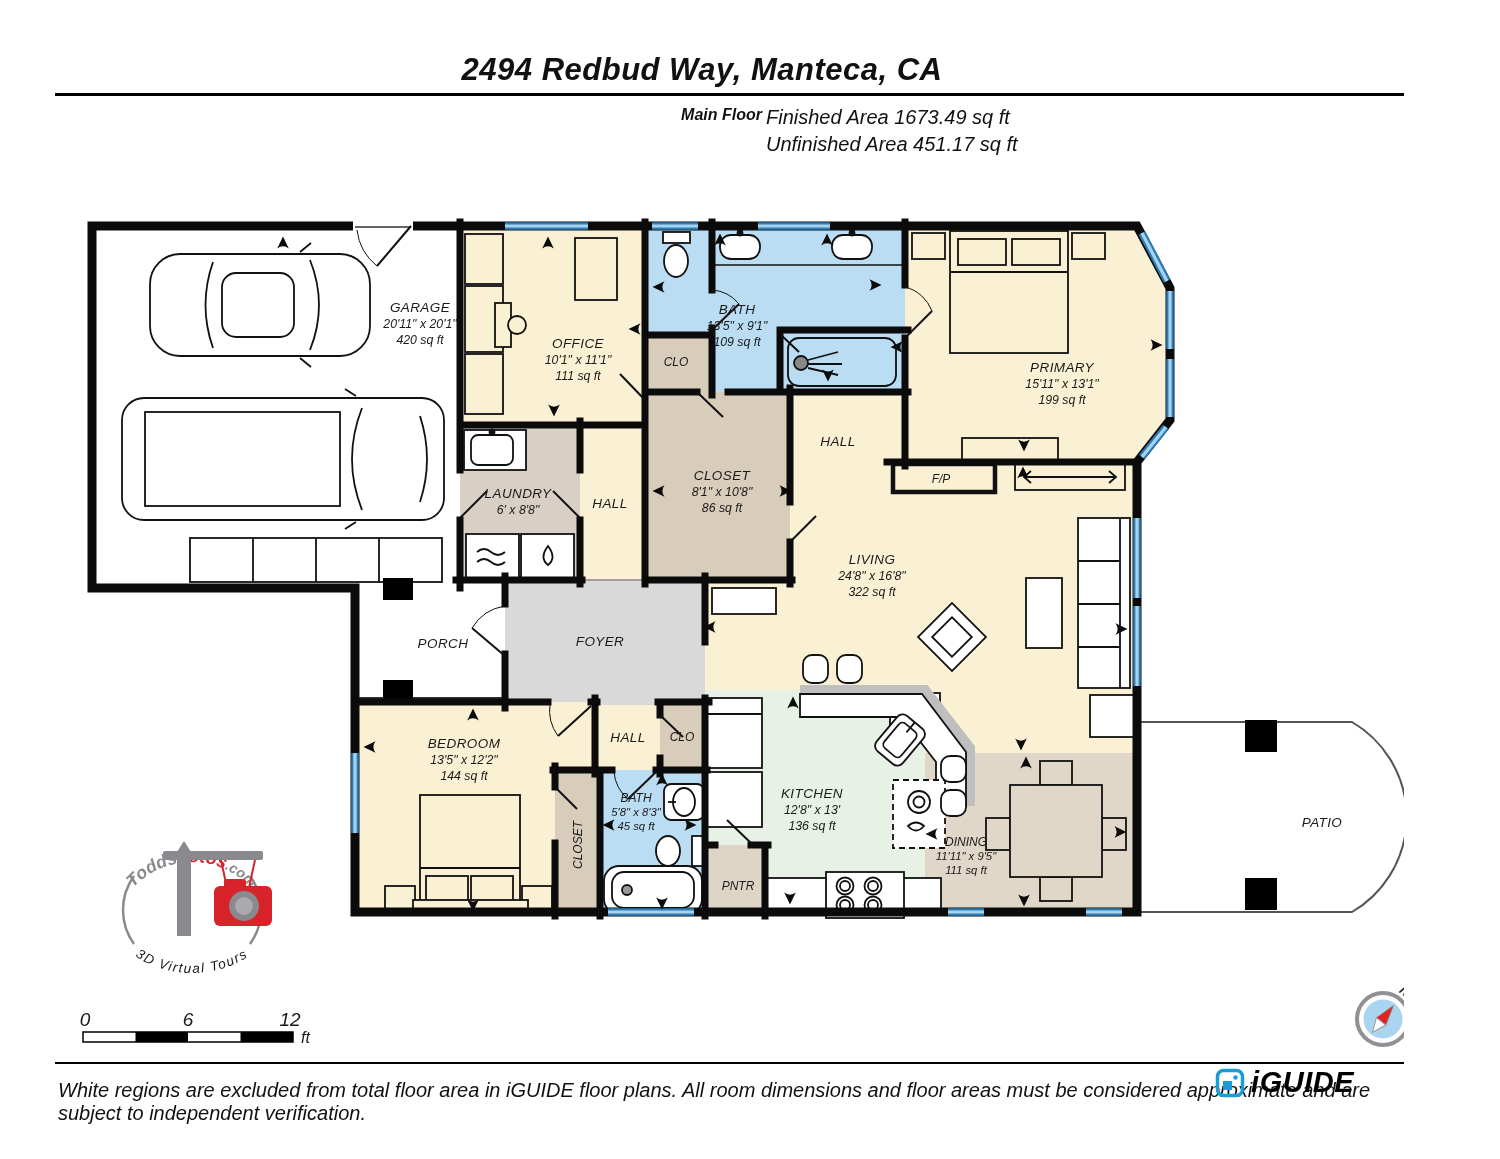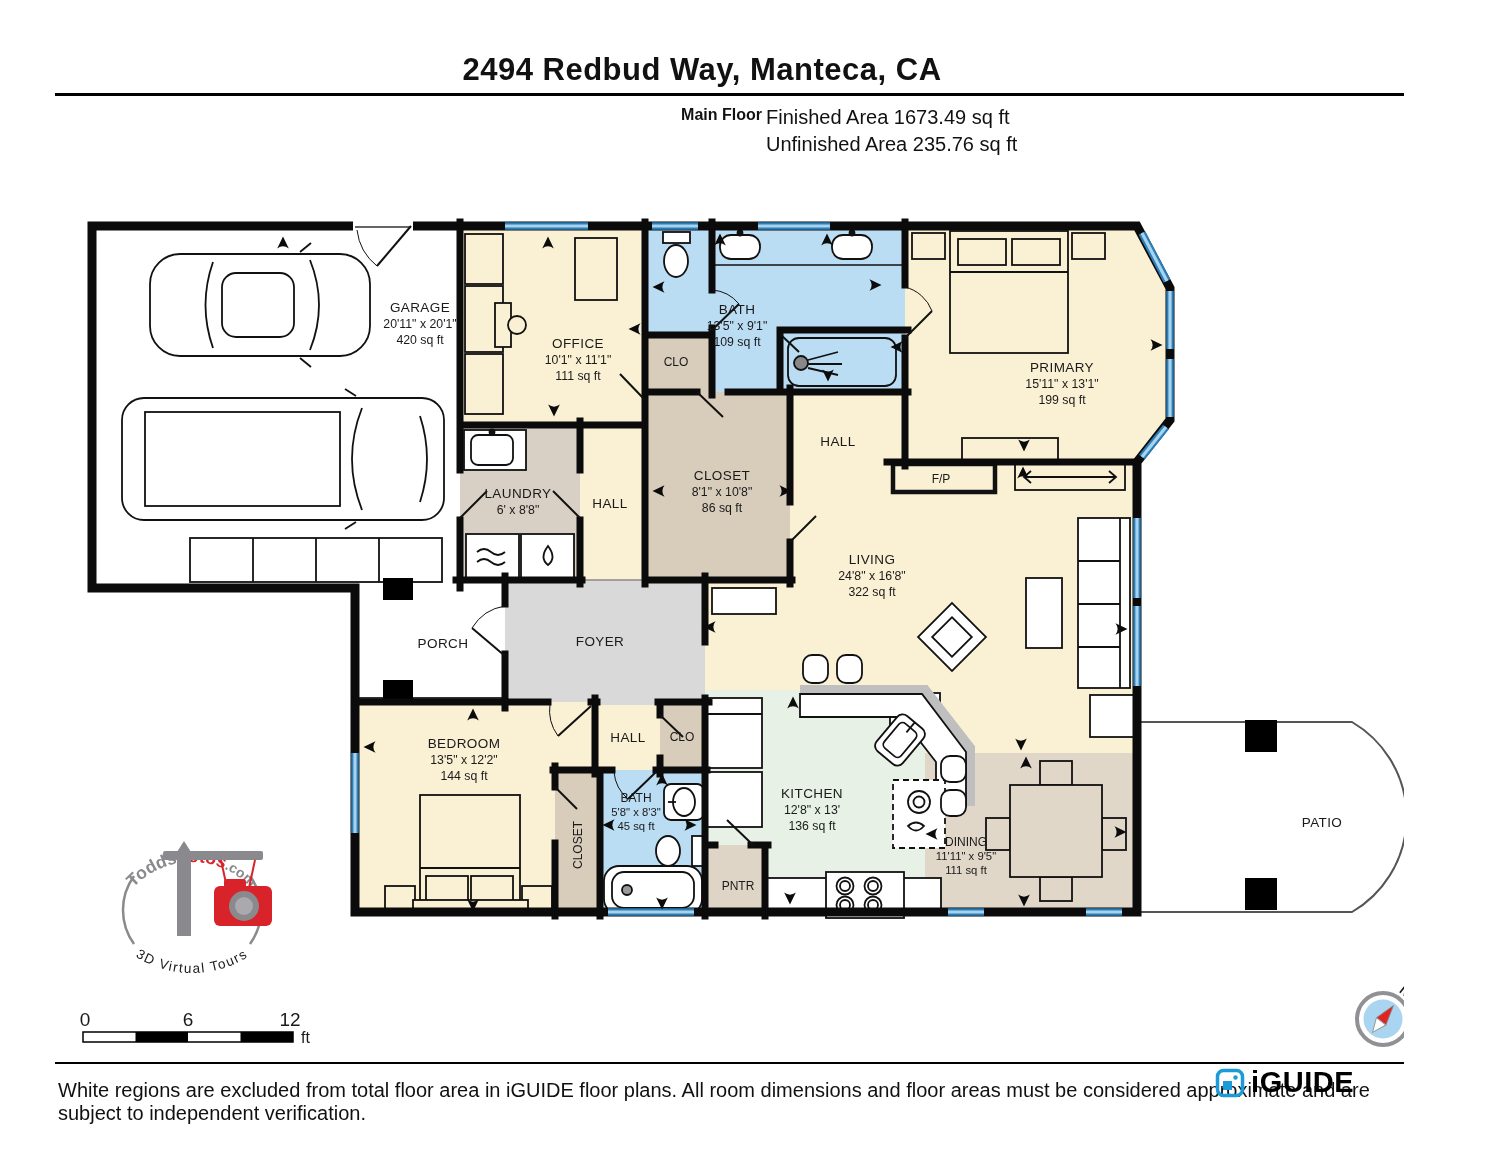--- a/index.html
+++ b/index.html
@@ -1,17 +1,17 @@
 <!DOCTYPE html>
 <html><head>
 <meta charset="utf-8">
 <style>
   html,body{margin:0;padding:0;background:#fff;}
   .page{position:relative;width:1404px;height:1159px;background:#fff;overflow:hidden;
-        font-family:"Liberation Sans",sans-serif;color:#111;}
+        font-family:"Liberation Sans",sans-serif;color:#111;font-style:italic;}
   .title{position:absolute;top:52px;left:0;width:100%;text-align:center;
          font-size:31px;font-weight:700;letter-spacing:.5px;}
   .rule{position:absolute;left:55px;width:1390px;background:#000;}
   .rule-top{top:93px;height:3px;}
   .rule-bottom{top:1062px;height:2px;}
   .floor-label{position:absolute;top:106px;left:0;width:750px;text-align:right;
                font-size:16px;font-weight:700;padding-left:12px;}
   .area{position:absolute;left:766px;font-size:20px;}
   .finished{top:106px;}
   .unfinished{top:133px;}
@@ -29,21 +29,21 @@
 </style>
 </head>
 <body>
 
 <div class="page">
 
   <div class="title">2494 Redbud Way, Manteca, CA</div>
   <div class="rule rule-top"></div>
   <div class="floor-label">Main Floor</div>
   <div class="area finished">Finished Area 1673.49 sq ft</div>
-  <div class="area unfinished">Unfinished Area 235.76 sq ft</div>
+  <div class="area unfinished">Unfinished Area 451.17 sq ft</div>
 
   <svg class="plan" width="1500" height="1159" viewBox="0 0 1500 1159">
     <defs>
       <path id="arr" d="M0,-6.5 L5.8,5.5 Q0,1.2 -5.8,5.5 Z"></path>
       <path id="wmTop" d="M112,942 A80,80 0 1 1 272,942" fill="none"></path>
       <path id="wmBot" d="M124,948 A105,105 0 0 0 260,948" fill="none"></path>
     </defs>
 
     <g>
       <rect x="92" y="226" width="368" height="362" fill="#FFFFFF"></rect>

